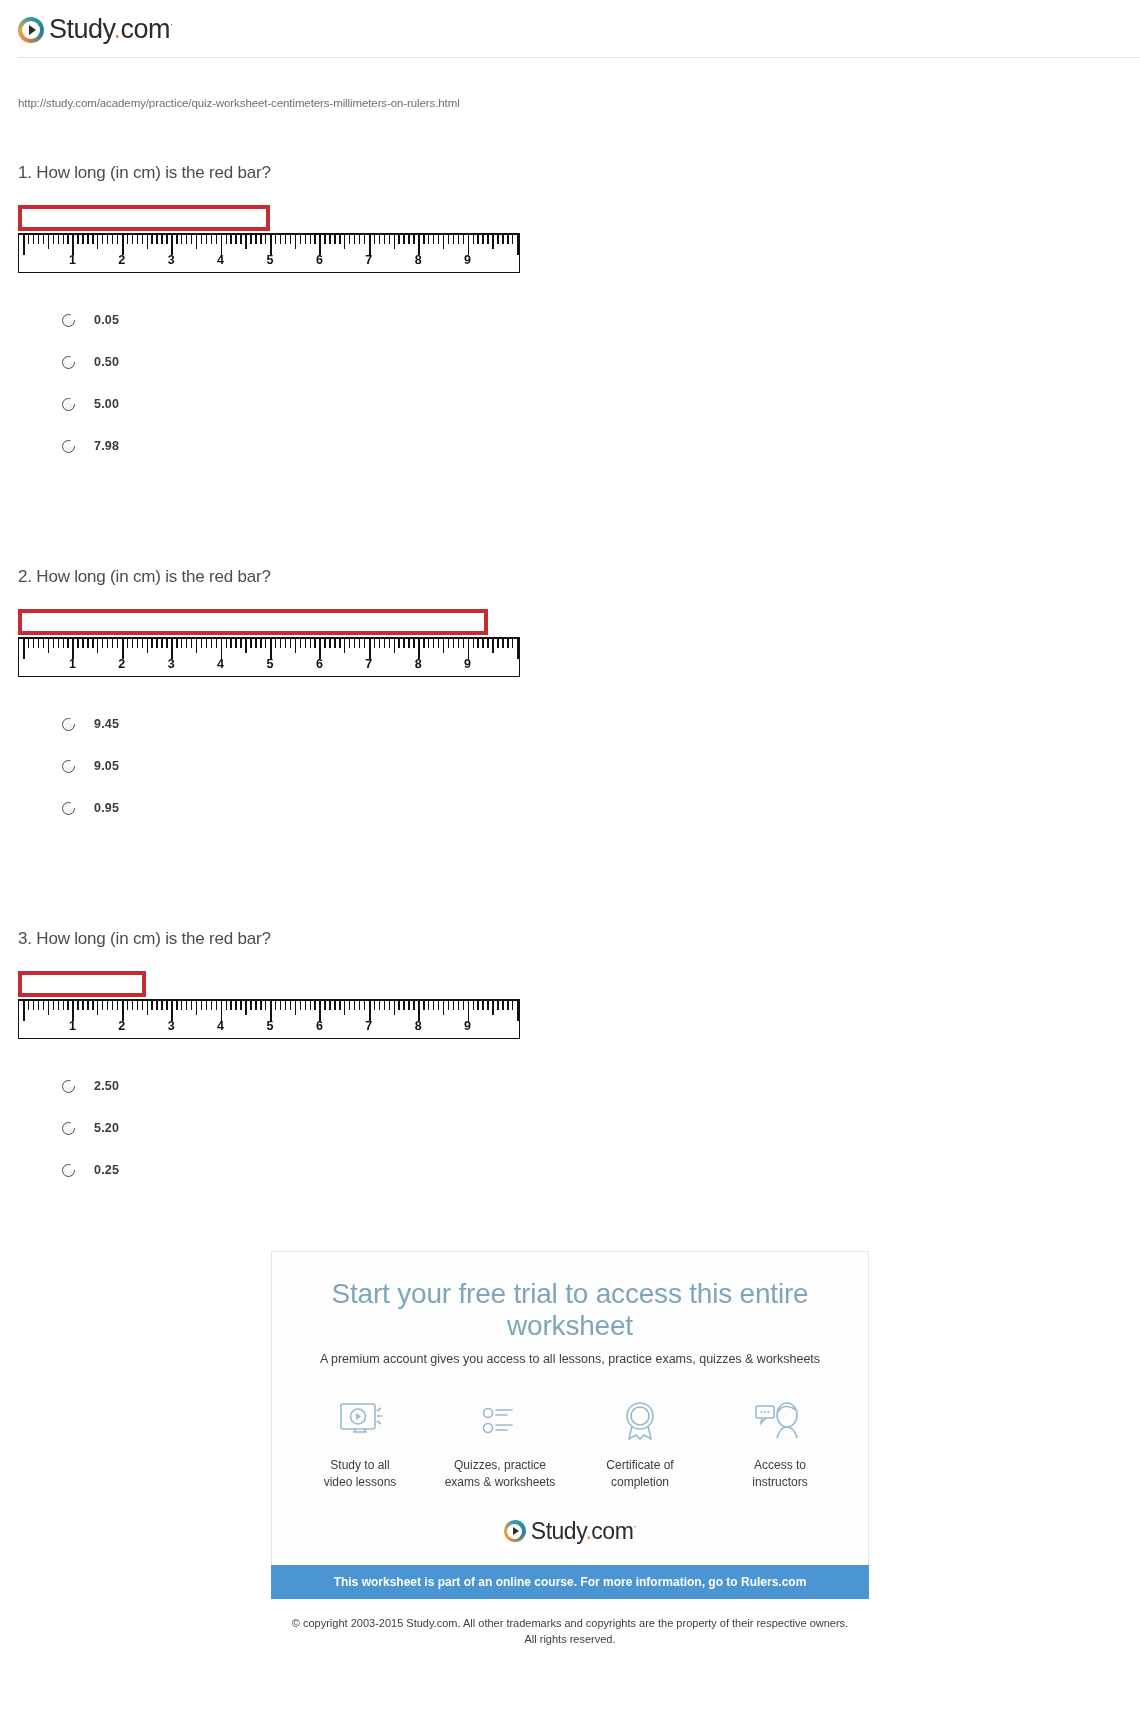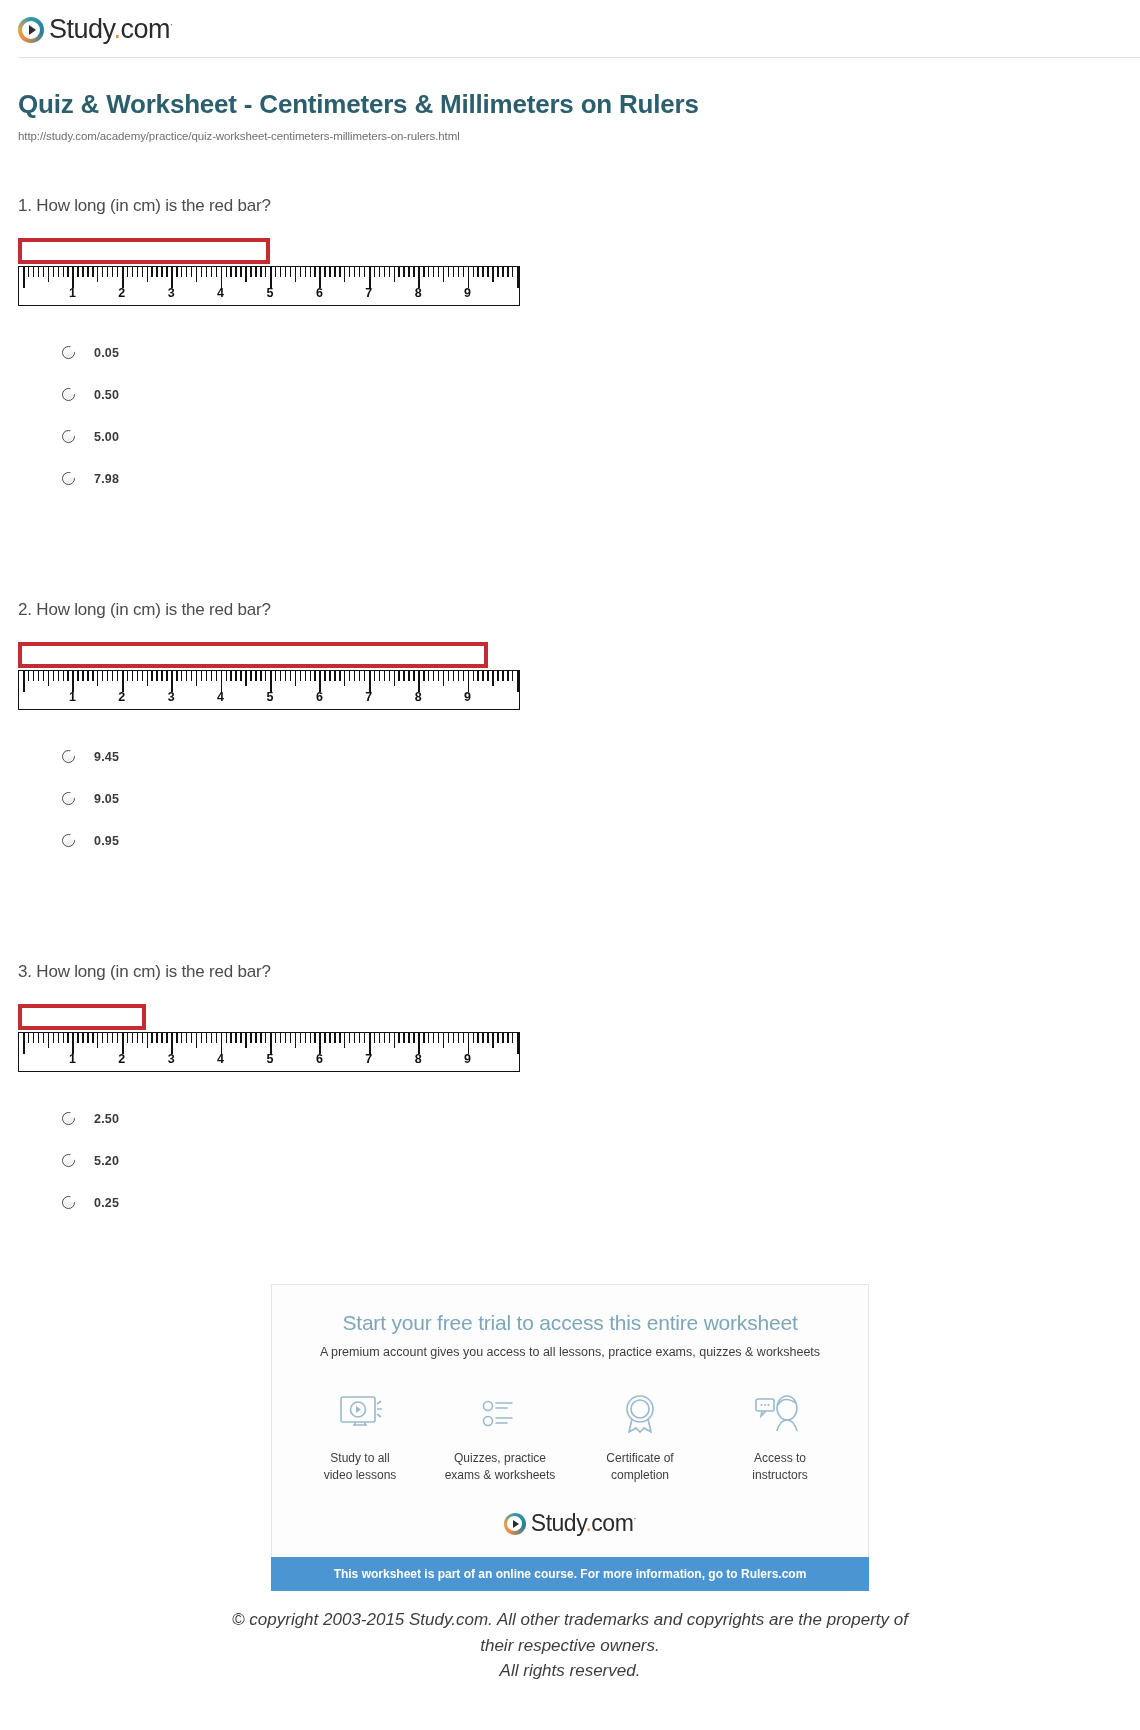--- a/index.html
+++ b/index.html
@@ -176,21 +176,21 @@
     margin:60px auto 0 auto;
     width:598px;
     border:1px solid #e6e6e6;
     border-bottom:none;
     background:#fdfdfd;
     box-sizing:border-box;
     text-align:center;
     padding:26px 0 0 0;
   }
   .promo-title{
-    font-size:21px;
+    font-size:28px;
     color:#7ea6bb;
     font-weight:400;
     letter-spacing:-0.2px;
     text-align:center;
   }
   .promo-sub{
     margin-top:10px;
     font-size:12.5px;
     color:#3d3d3d;
   }
@@ -229,43 +229,41 @@
     font-size:12px;
     font-weight:bold;
     text-align:center;
     padding:10px 0;
     box-sizing:border-box;
   }
   .copyright{
     margin:16px auto 4px auto;
     width:700px;
     text-align:center;
-    font-size:17px;
+    font-size:11px;
     line-height:1.5;
     color:#3d3d3d;
-    font-style:italic;
   }
 </style>
 </head>
 <body>
 
 <div class="page">
 
   <div class="header">
     <div class="logo">
       <span class="logo-mark">
           <span class="tri"></span>
         </span>
       <span class="logo-text"><span>Study</span><span class="dot">.</span><span>com</span><span class="tm">·</span></span>
     </div>
     <div class="header-rule"></div>
   </div>
 
   <div class="title-block">
-    <h1 class="title">Quiz &amp; Worksheet - Centimeters &amp; Millimeters on Rulers</h1>
     <div class="url">http://study.com/academy/practice/quiz-worksheet-centimeters-millimeters-on-rulers.html</div>
   </div>
 
   <div class="question q1">
     <div class="q-text">1. How long (in cm) is the red bar?</div>
     <div class="measure-wrap">
       <div class="red-bar" id="bar1" style="width: 252px;"></div>
       <div class="ruler" id="ruler1">
           <div class="topline"></div>
           <div class="tick cm" style="left: 4px;"></div>

